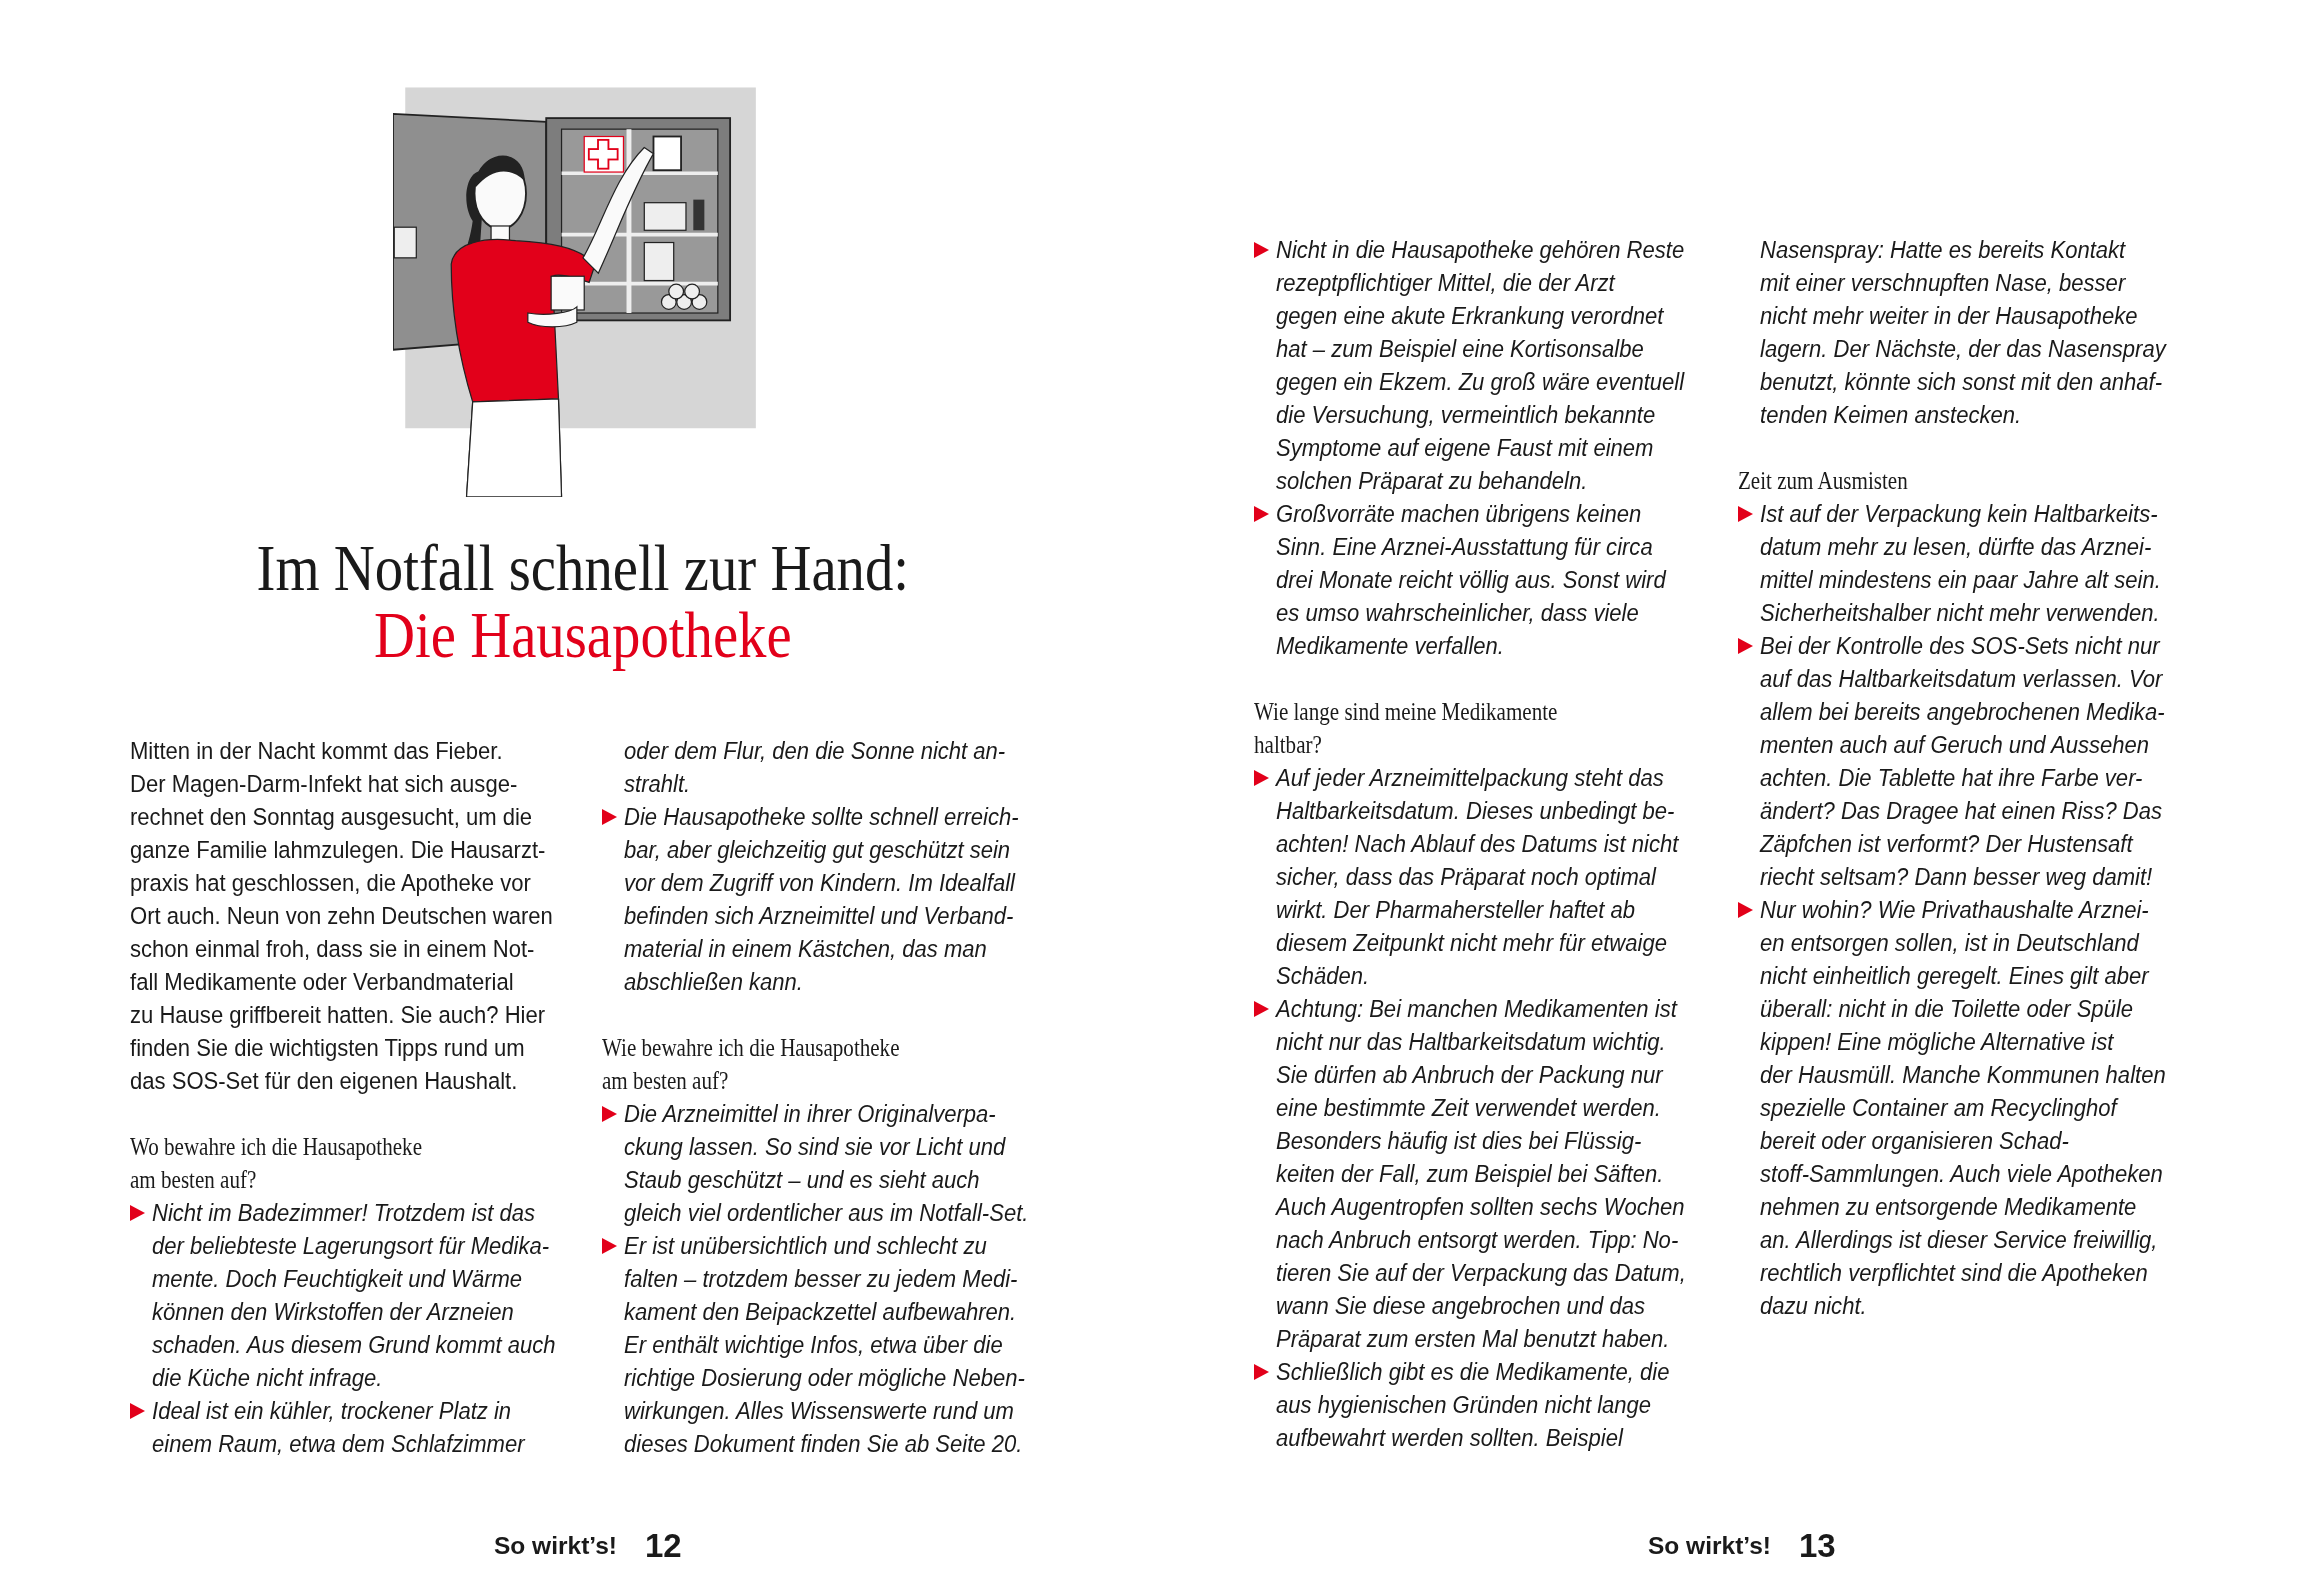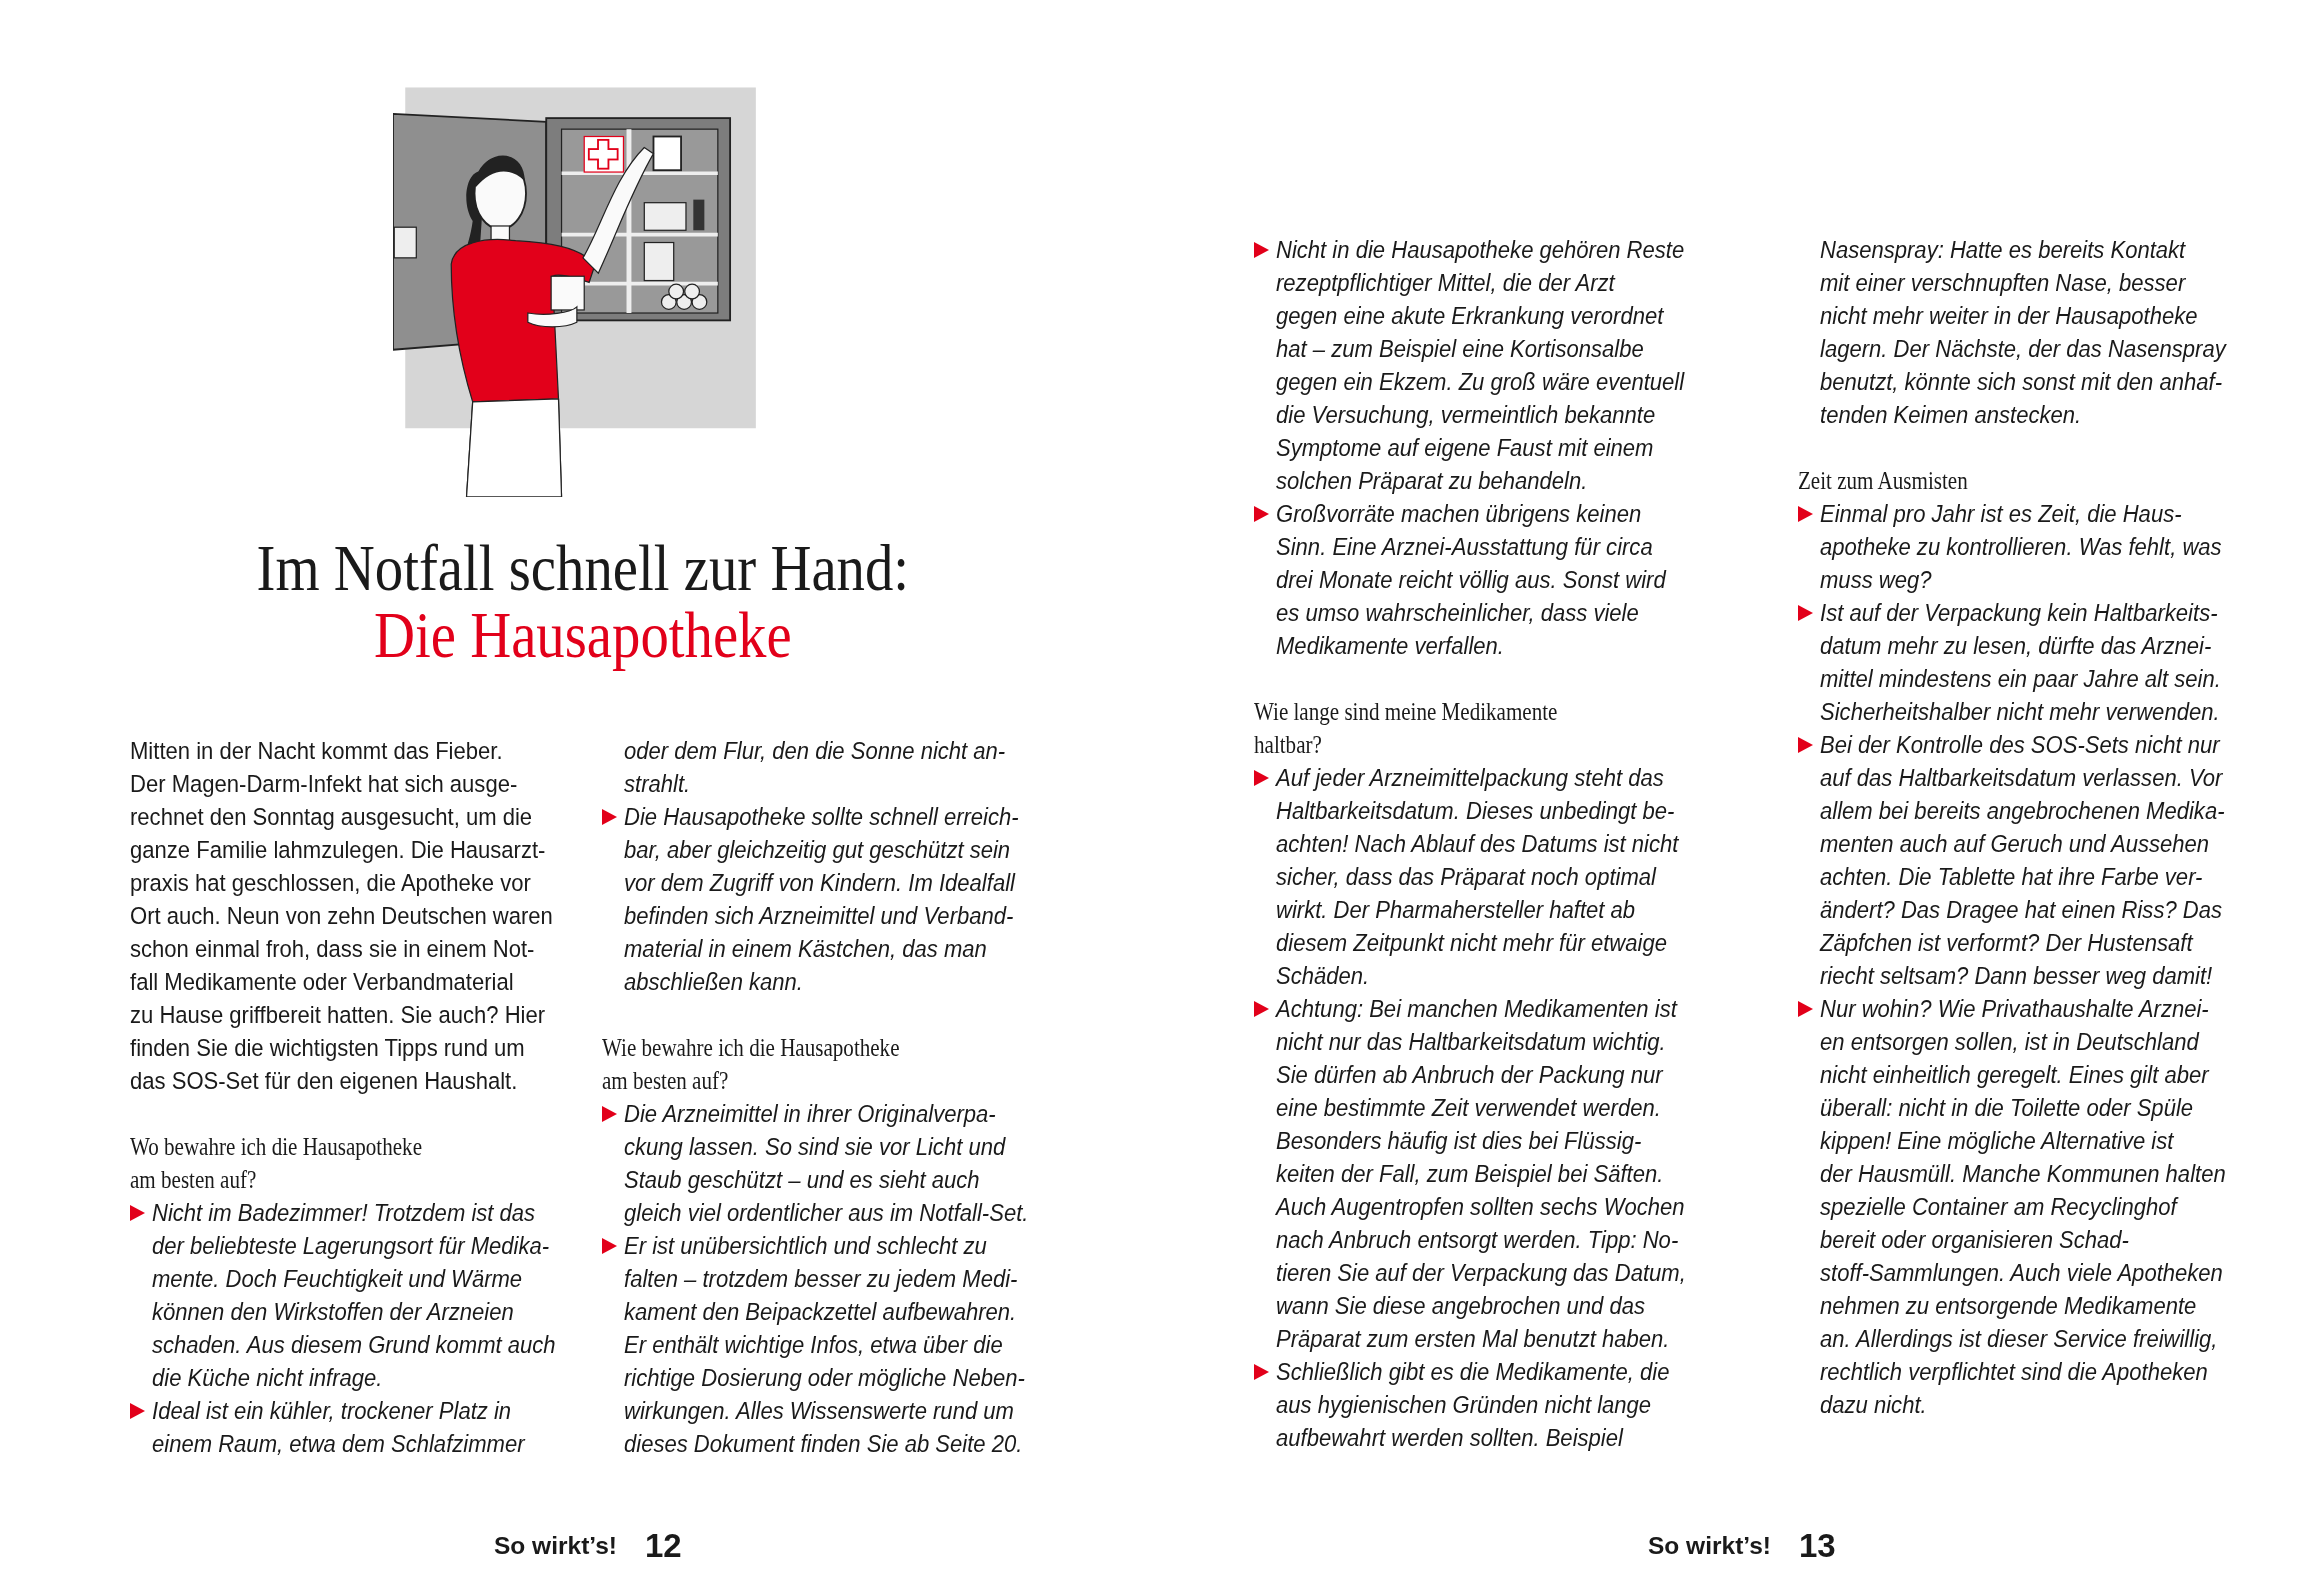--- a/index.html
+++ b/index.html
@@ -199,38 +199,32 @@
       <span class="ln">Präparat zum ersten Mal benutzt haben.</span>
     </div>
     <div class="bullet">
       <span class="tri"></span>
       <span class="ln">Schließlich gibt es die Medikamente, die</span>
       <span class="ln">aus hygienischen Gründen nicht lange</span>
       <span class="ln">aufbewahrt werden sollten. Beispiel</span>
     </div>
   </div>
 
-<div class="col" id="col4" style="left:1798px; top:233px;">
+<div class="col" id="col4" style="left:1738px; top:233px;">
     <div class="bullet">
       <span class="ln">Nasenspray: Hatte es bereits Kontakt</span>
       <span class="ln">mit einer verschnupften Nase, besser</span>
       <span class="ln">nicht mehr weiter in der Hausapotheke</span>
       <span class="ln">lagern. Der Nächste, der das Nasenspray</span>
       <span class="ln">benutzt, könnte sich sonst mit den anhaf-</span>
       <span class="ln">tenden Keimen anstecken.</span>
     </div>
     <div class="gap"></div>
     <div class="head">
       <span class="ln">Zeit zum Ausmisten</span>
-    </div>
-    <div class="bullet">
-      <span class="tri"></span>
-      <span class="ln">Einmal pro Jahr ist es Zeit, die Haus-</span>
-      <span class="ln">apotheke zu kontrollieren. Was fehlt, was</span>
-      <span class="ln">muss weg?</span>
     </div>
     <div class="bullet">
       <span class="tri"></span>
       <span class="ln">Ist auf der Verpackung kein Haltbarkeits-</span>
       <span class="ln">datum mehr zu lesen, dürfte das Arznei-</span>
       <span class="ln">mittel mindestens ein paar Jahre alt sein.</span>
       <span class="ln">Sicherheitshalber nicht mehr verwenden.</span>
     </div>
     <div class="bullet">
       <span class="tri"></span>

